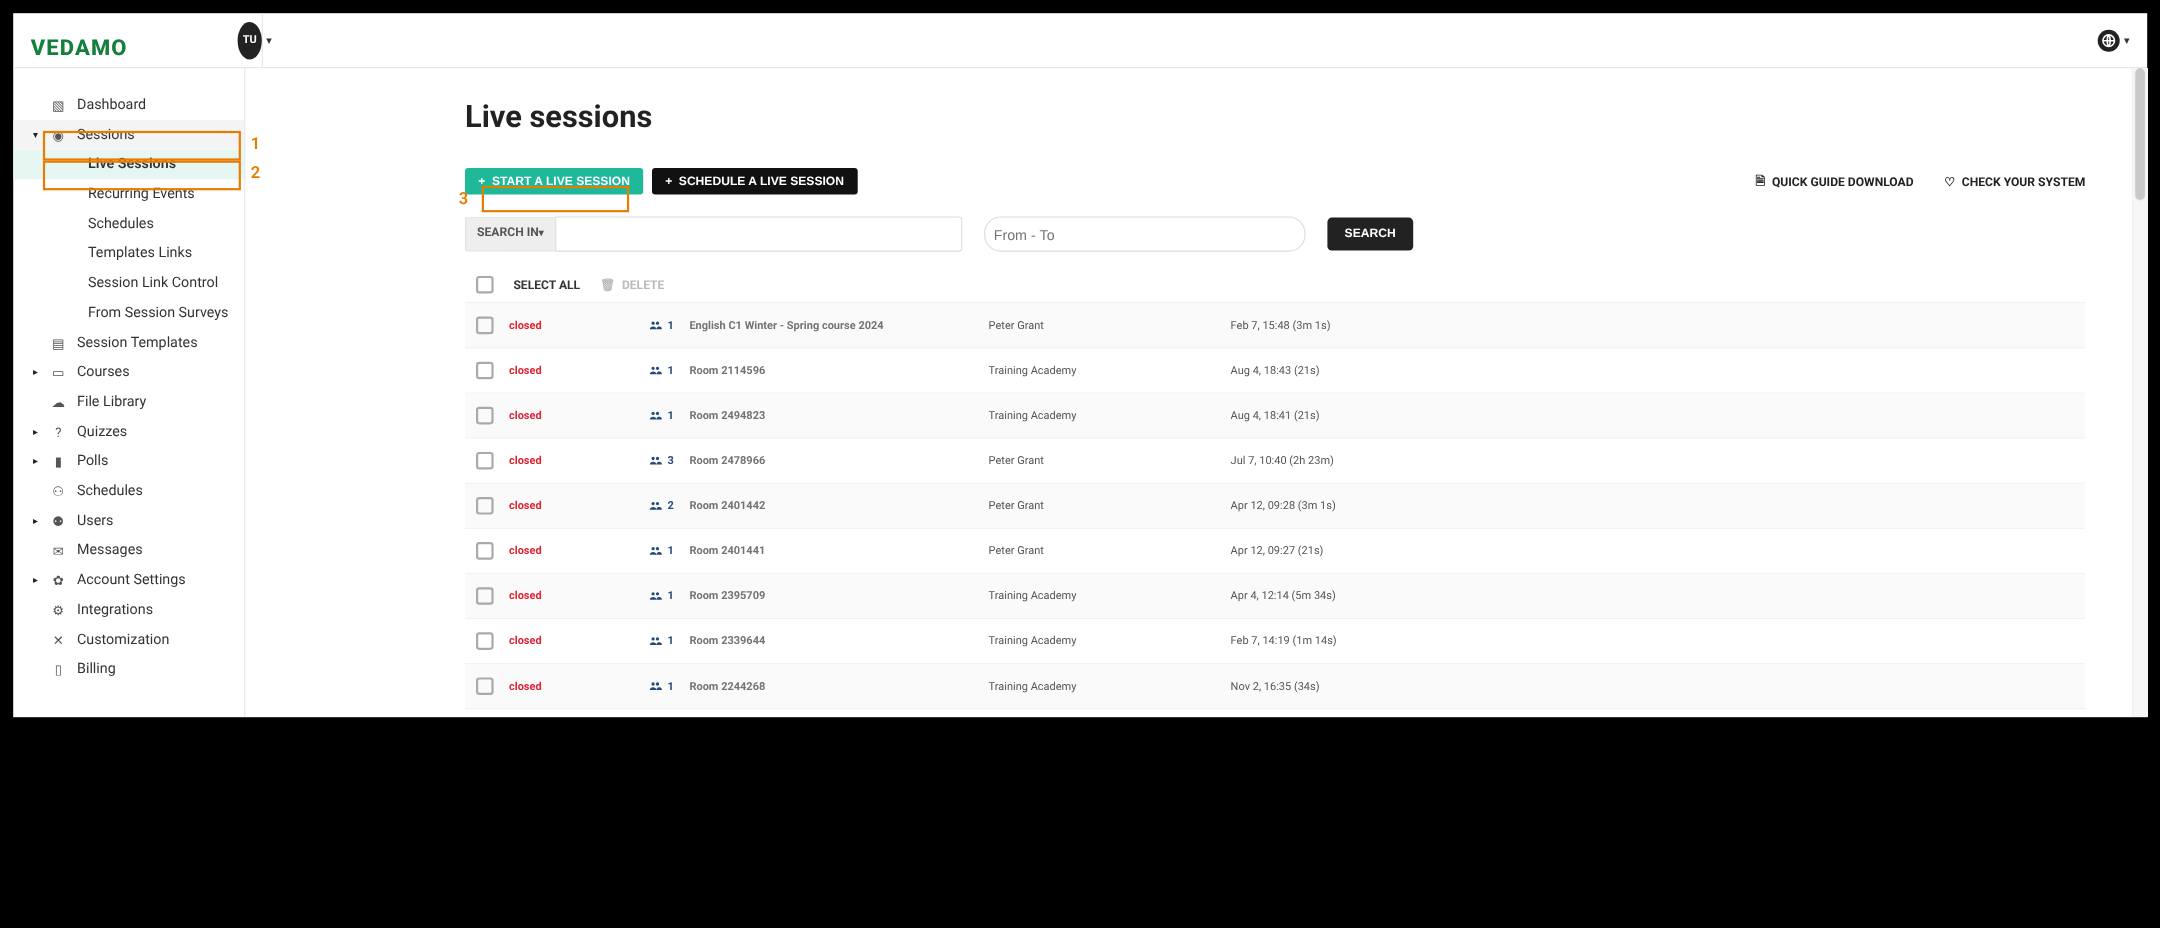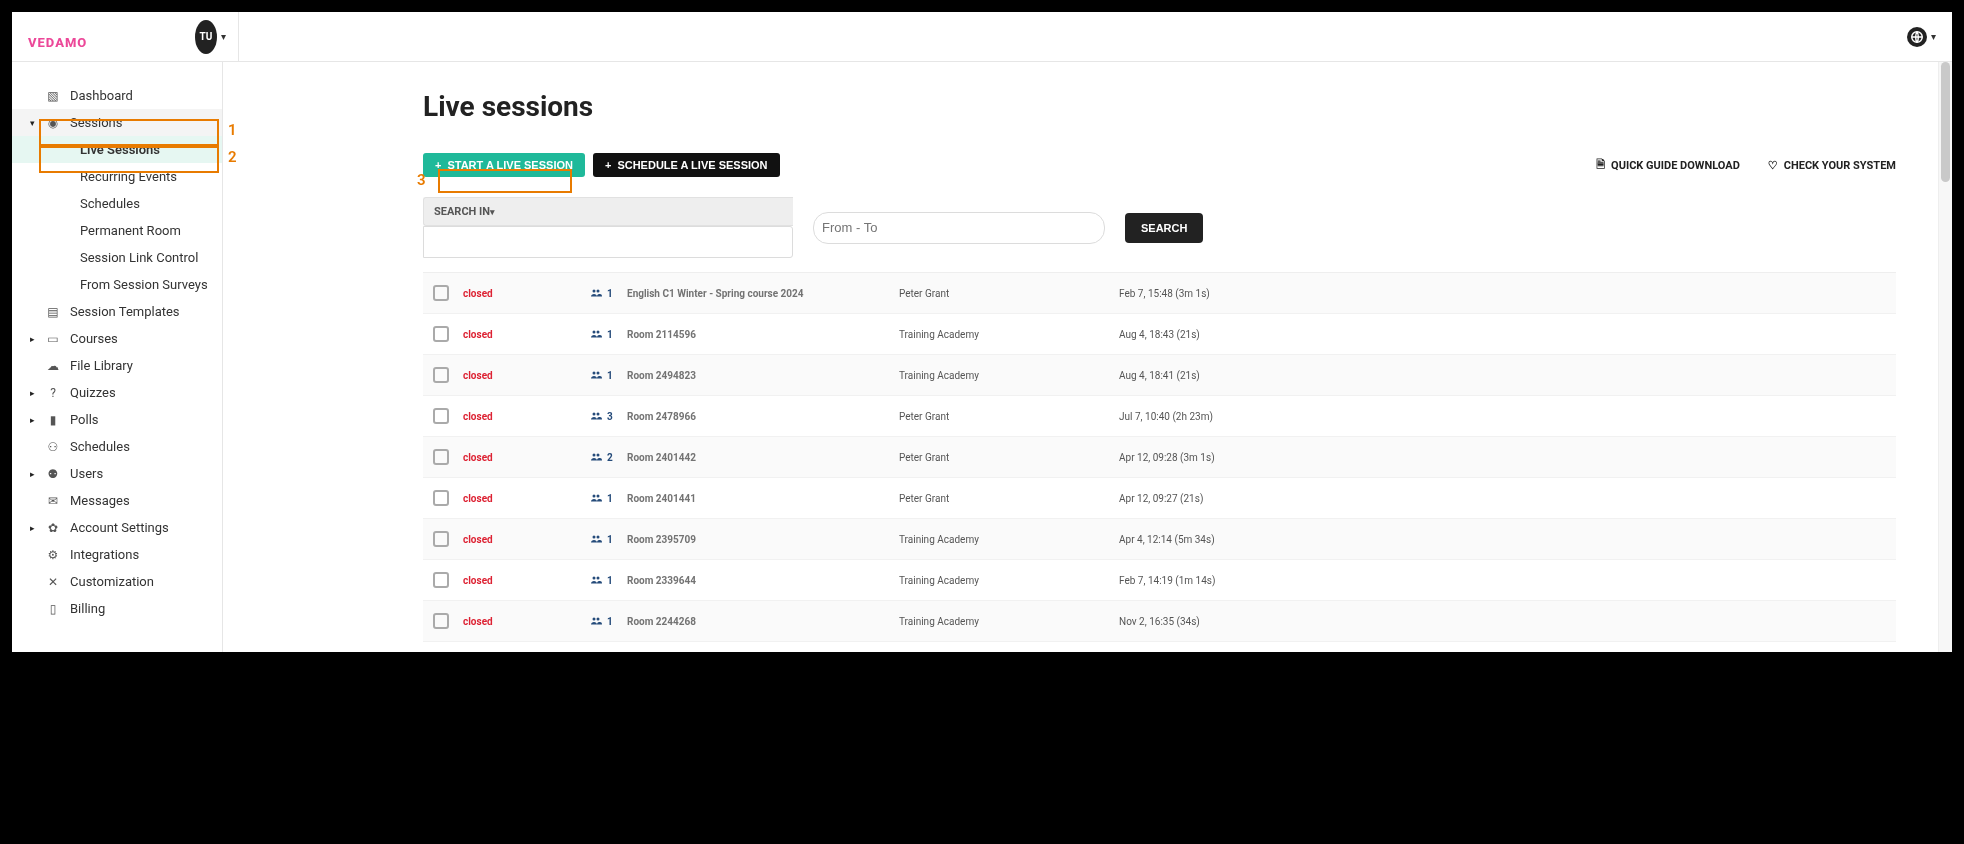--- a/index.html
+++ b/index.html
@@ -1,20 +1,20 @@
 <!DOCTYPE html>
 <html><head>
 <meta charset="utf-8">
 <style>
   * { box-sizing: border-box; margin: 0; padding: 0; }
   body { font-family: -apple-system, BlinkMacSystemFont, "Segoe UI", Roboto, Arial, sans-serif; background: #000; padding: 12px; }
   .frame { background: #fff; width: 100%; height: 640px; position: relative; overflow: hidden; }
   .topbar { height: 50px; display: flex; align-items: center; justify-content: space-between; padding: 0 16px; border-bottom: 1px solid #e6e6e6; }
   .topbar-left { display: flex; align-items: center; gap: 100px; border-right: 1px solid #e6e6e6; height: 100%; width: 211px; justify-content: space-between; padding-right: 12px;}
-  .logo { color: #ec4899; font-weight: 800; letter-spacing: 1px; font-size: 13px; margin-top: 12px; }
+  .logo { color: #15803d; font-weight: 800; letter-spacing: 1px; font-size: 20px; margin-top: 12px; }
   .avatar { width: 22px; height: 34px; border-radius: 50%; background: #222; color: #fff; font-size: 10px; font-weight: 700; display: inline-flex; align-items: center; justify-content: center; }
   .avatar-wrap { display: inline-flex; align-items: center; gap: 4px; cursor: pointer; }
   .caret { font-size: 10px; color: #333; }
   .globe-wrap { display: inline-flex; align-items: center; gap: 4px; cursor: pointer; }
   .globe { width: 20px; height: 20px; border-radius: 50%; background: #222; color: #fff; font-size: 12px; display: inline-flex; align-items: center; justify-content: center; }
 
   .body { display: flex; height: calc(100% - 50px); }
   .sidebar { width: 211px; border-right: 1px solid #e6e6e6; overflow-y: auto; font-size: 13px; color: #333; padding-top: 20px; }
   .side-item { display: flex; align-items: center; gap: 10px; padding: 6px 12px 6px 18px; cursor: pointer; white-space: nowrap; }
   .side-item .caret-l { width: 6px; font-size: 9px; color: #222; display: inline-block; }
@@ -105,21 +105,21 @@
       <div class="side-item child active-child">
           <span style="font-weight:600;">Live Sessions</span>
         </div>
       <div class="side-item child">
           <span>Recurring Events</span>
         </div>
       <div class="side-item child">
           <span>Schedules</span>
         </div>
       <div class="side-item child">
-          <span>Permanent Room</span>
+          <span>Templates Links</span>
         </div>
       <div class="side-item child">
           <span>Session Link Control</span>
         </div>
       <div class="side-item child">
           <span>From Session Surveys</span>
         </div>
       <div class="side-item">
           <span class="caret-l"></span>
           <span class="icon">▤</span>
@@ -202,28 +202,36 @@
               <span>QUICK GUIDE DOWNLOAD</span>
             </div>
           <div class="lnk">
               <span>♡</span>
               <span>CHECK YOUR SYSTEM</span>
             </div>
         </div>
       </div>
 
       <div class="filter-row">
-        <div style="display:flex;flex-direction:column;">
+        <div style="display:flex;">
           <div class="sel-in"><span>SEARCH IN</span><span style="font-size:9px;">▾</span></div>
           <input type="text" class="textin search-input" style="">
         </div>
         <input type="text" class="textin date-input" placeholder="From - To" style="">
         <button class="search-btn">SEARCH</button>
       </div>
 
+      <div class="tool-row">
+        <span class="chk"></span>
+        <span>SELECT ALL</span>
+        <span class="del">
+            <span>🗑</span>
+            <span>DELETE</span>
+          </span>
+      </div>
 
       <div class="rows" id="rows">
           <div class="row">
             <span class="chk"></span>
             <span class="status">closed</span>
             <span class="part"><svg width="14" height="12" viewBox="0 0 24 24">
                 <path d="M8 11a3 3 0 100-6 3 3 0 000 6zm8 0a3 3 0 100-6 3 3 0 000 6zM2 19c0-3 3-5 6-5s6 2 6 5H2zm12 0c0-1.5.6-2.8 1.6-3.8C16.9 14 19 14 20 14c2 0 4 1.5 4 5h-10z"></path>
               </svg>1</span>
             <span class="title">English C1 Winter - Spring course 2024</span>
             <span class="who">Peter Grant</span>

